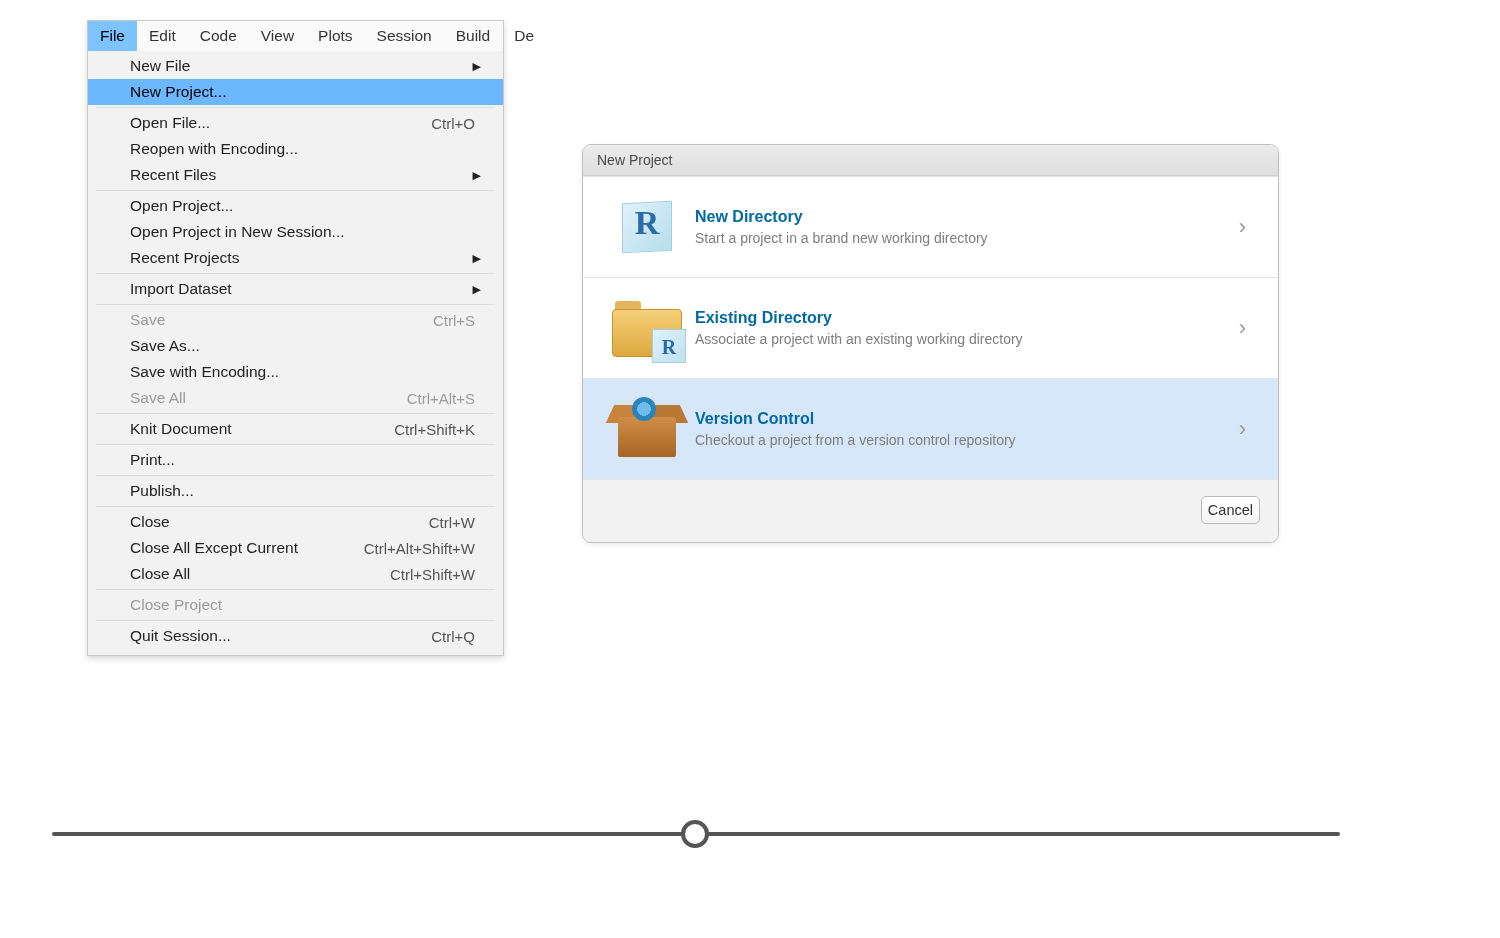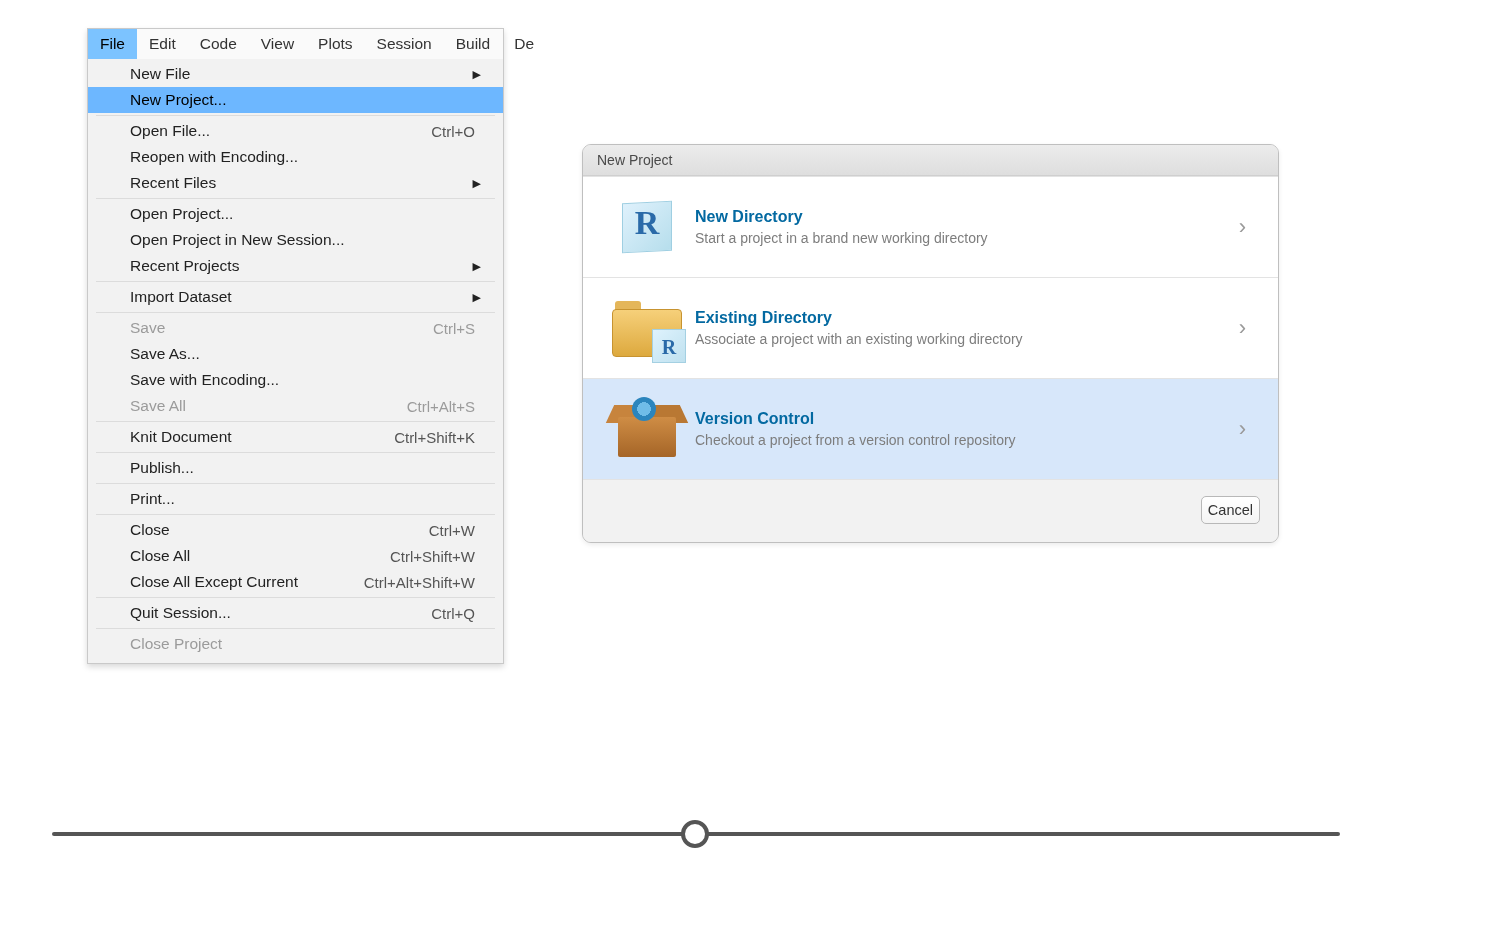--- a/index.html
+++ b/index.html
@@ -10,21 +10,21 @@
       font-family: "Segoe UI", Arial, sans-serif;
       font-size: 14px;
       position: relative;
       overflow: hidden;
     }
 
     
     .menu-window {
       position: absolute;
       left: 87px;
-      top: 28px;
+      top: 20px;
       width: 417px;
       background: #fff;
       border: 1px solid #c9c9c9;
       box-shadow: 0 3px 6px rgba(0,0,0,.15);
     }
     .menubar {
       display: flex;
       font-size: 15.5px;
       color: #333;
       background: #fafafa;
@@ -293,51 +293,51 @@
         </div>
       </div>
       <div class="menu-group">
         <div class="menu-item">
           <span class="menu-label">Knit Document</span>
           <span class="menu-shortcut">Ctrl+Shift+K</span>
         </div>
       </div>
       <div class="menu-group">
         <div class="menu-item">
+          <span class="menu-label">Print...</span>
+        </div>
+      </div>
+      <div class="menu-group">
+        <div class="menu-item">
           <span class="menu-label">Publish...</span>
-        </div>
-      </div>
-      <div class="menu-group">
-        <div class="menu-item">
-          <span class="menu-label">Print...</span>
         </div>
       </div>
       <div class="menu-group">
         <div class="menu-item">
           <span class="menu-label">Close</span>
           <span class="menu-shortcut">Ctrl+W</span>
         </div>
         <div class="menu-item">
+          <span class="menu-label">Close All Except Current</span>
+          <span class="menu-shortcut">Ctrl+Alt+Shift+W</span>
+        </div>
+        <div class="menu-item">
           <span class="menu-label">Close All</span>
           <span class="menu-shortcut">Ctrl+Shift+W</span>
         </div>
-        <div class="menu-item">
-          <span class="menu-label">Close All Except Current</span>
-          <span class="menu-shortcut">Ctrl+Alt+Shift+W</span>
+      </div>
+      <div class="menu-group">
+        <div class="menu-item disabled">
+          <span class="menu-label">Close Project</span>
         </div>
       </div>
       <div class="menu-group">
         <div class="menu-item">
           <span class="menu-label">Quit Session...</span>
           <span class="menu-shortcut">Ctrl+Q</span>
-        </div>
-      </div>
-      <div class="menu-group">
-        <div class="menu-item disabled">
-          <span class="menu-label">Close Project</span>
         </div>
       </div>
     </div>
 </div>
 
 <div class="dialog">
   <div class="dialog-titlebar">
     <span>New Project</span>
   </div>
   <div class="option-list" id="options">

